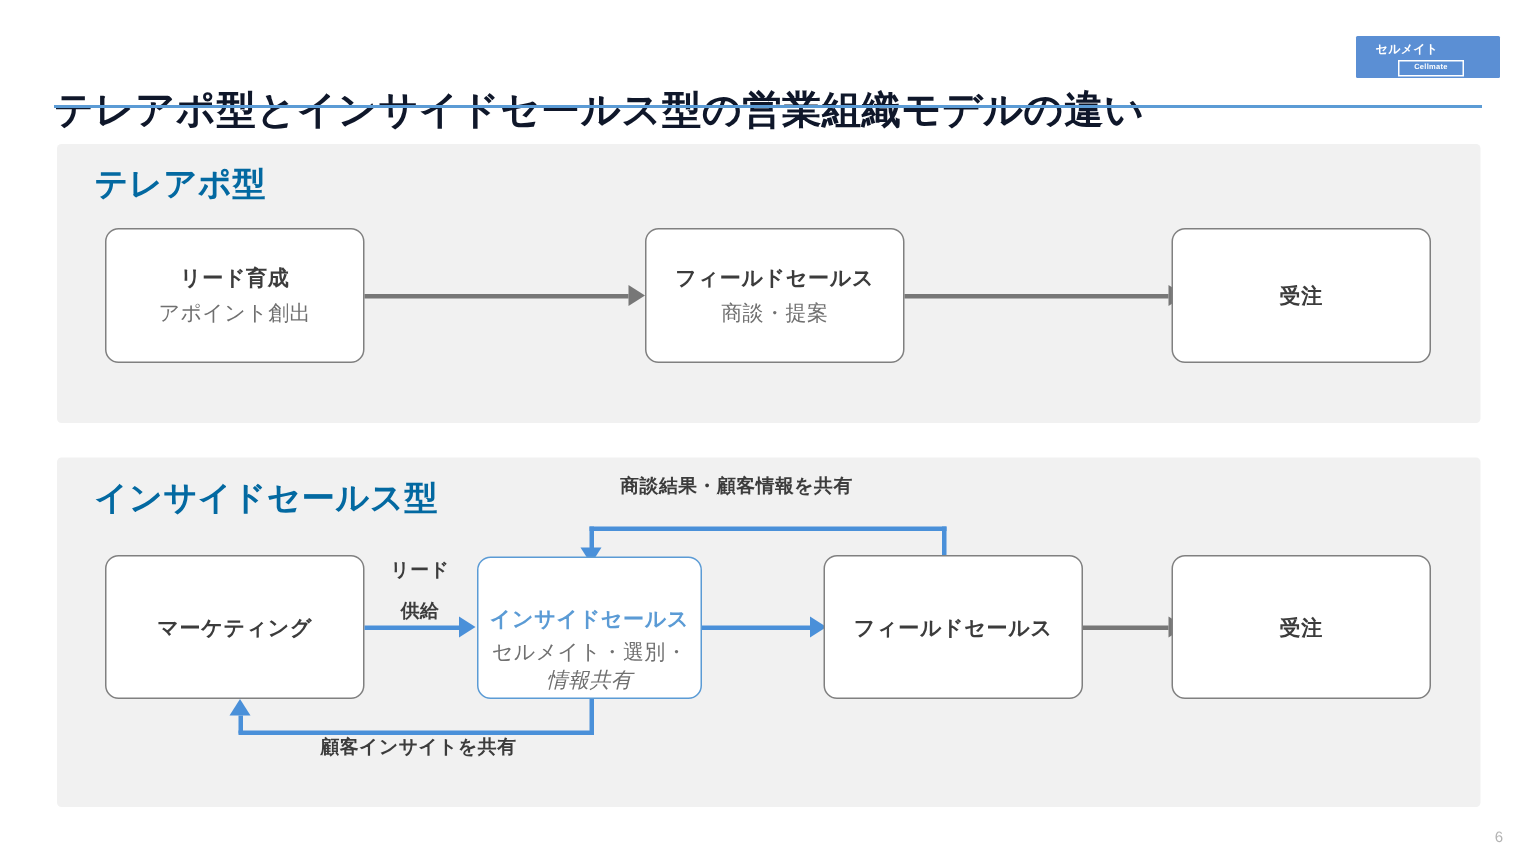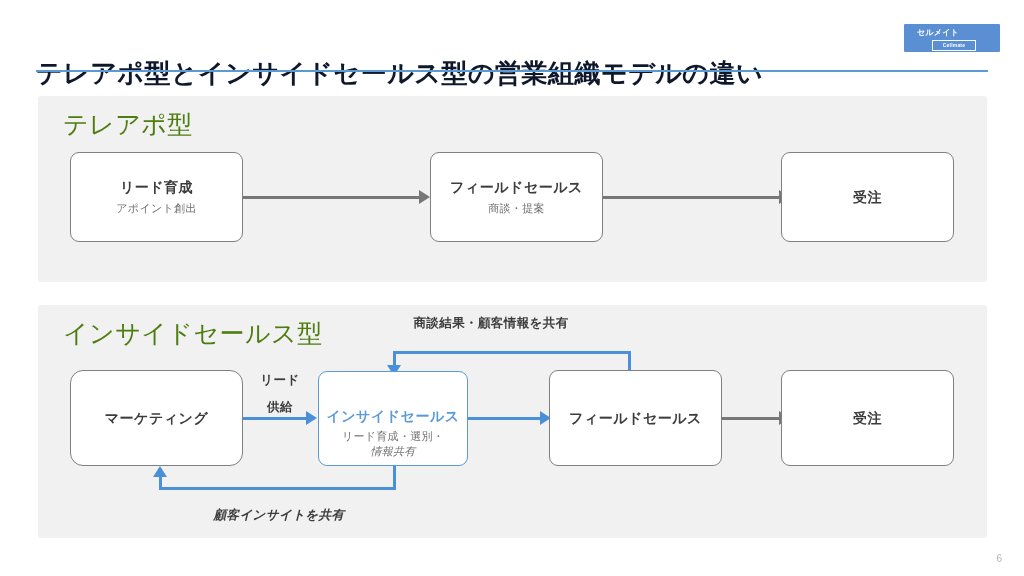--- a/index.html
+++ b/index.html
@@ -89,23 +89,23 @@
     background: #f1f1f1;
     border-radius: 3px;
   }
   #panel-telemarketing { top: 96px; height: 186px; }
   #panel-insidesales  { top: 305px; height: 233px; }
 
   .panel-heading {
     position: absolute;
     left: 25px;
     top: 12px;
-    font-size: 25px;
-    font-weight: normal;
-    color: #4d7c0f;
+    font-size: 22px;
+    font-weight: bold;
+    color: #0369a1;
     letter-spacing: 0.5px;
     white-space: nowrap;
   }
 
   
   .node {
     position: absolute;
     background: #ffffff;
     border: 1.6px solid #808080;
     border-radius: 9px;
@@ -125,21 +125,21 @@
     color: #3c3c3c;
     letter-spacing: 0.5px;
     line-height: 1.3;
   }
   .node.accent .node-title {
     color: #5b9bd5;
     margin-top: 28px;
   }
   .node-sub {
     margin-top: 4px;
-    font-size: 11px;
+    font-size: 14px;
     color: #707070;
     letter-spacing: 0.3px;
     line-height: 1.35;
   }
 
   
   .connector {
     position: absolute;
   }
   .hline {
@@ -239,47 +239,47 @@
 
     <div class="node" style="left:743px; top:56px; width:173px; height:90px;">
       <div class="node-title">受注</div>
     </div>
   </div>
 
   <div class="panel" id="panel-insidesales">
 
     <div class="panel-heading">インサイドセールス型</div>
 
-    <div class="edge-label" style="left:338px; top:12px; width:230px;font-family:Liberation Mono, monospace;">商談結果・顧客情報を共有</div>
+    <div class="edge-label" style="left:338px; top:12px; width:230px;">商談結果・顧客情報を共有</div>
 
     <div class="connector">
 
       <div class="vline" style="left:590px; top:46px; height:30px;"></div>
 
       <div class="hline blue" style="left:355px; top:46px; width:238px;"></div>
 
       <div class="vline" style="left:355px; top:46px; height:17px;"></div>
       <div class="arrow-down" style="left:349px; top:60px;"></div>
     </div>
 
-    <div class="node" style="left:32px; top:65px; width:173px; height:96px;border-radius:13px;">
+    <div class="node" style="left:32px; top:65px; width:173px; height:96px;">
       <div class="node-title">マーケティング</div>
     </div>
 
     <div class="edge-label" style="left:208px; top:68px; width:68px;">リード</div>
     <div class="edge-label" style="left:208px; top:95px; width:68px;">供給</div>
 
     <div class="connector">
       <div class="hline blue" style="left:205px; top:112px; width:63px;"></div>
       <div class="arrow-right blue" style="left:268px; top:106px;"></div>
     </div>
 
     <div class="node accent" style="left:280px; top:66px; width:150px; height:95px;">
       <div class="node-title">インサイドセールス</div>
-      <div class="node-sub">リード育成・選別・</div>
+      <div class="node-sub">セルメイト・選別・</div>
       <div class="node-sub" style="margin-top:0;font-style:italic;">情報共有</div>
     </div>
 
     <div class="connector">
       <div class="hline blue" style="left:430px; top:112px; width:72px;"></div>
       <div class="arrow-right blue" style="left:502px; top:106px;"></div>
     </div>
 
     <div class="node" style="left:511px; top:65px; width:173px; height:96px;">
       <div class="node-title">フィールドセールス</div>
@@ -297,18 +297,18 @@
     <div class="connector">
 
       <div class="vline" style="left:355px; top:161px; height:23px;"></div>
 
       <div class="hline blue" style="left:121px; top:182px; width:237px;"></div>
 
       <div class="vline" style="left:121px; top:172px; height:12px;"></div>
       <div class="arrow-up" style="left:115px; top:161px;"></div>
     </div>
 
-    <div class="edge-label" style="left:121px; top:203px; width:240px;font-style:italic;">顧客インサイトを共有</div>
+    <div class="edge-label" style="left:121px; top:186px; width:240px;">顧客インサイトを共有</div>
   </div>
 
   <div class="page-number">6</div>
 
 </div>
 
 </body></html>

